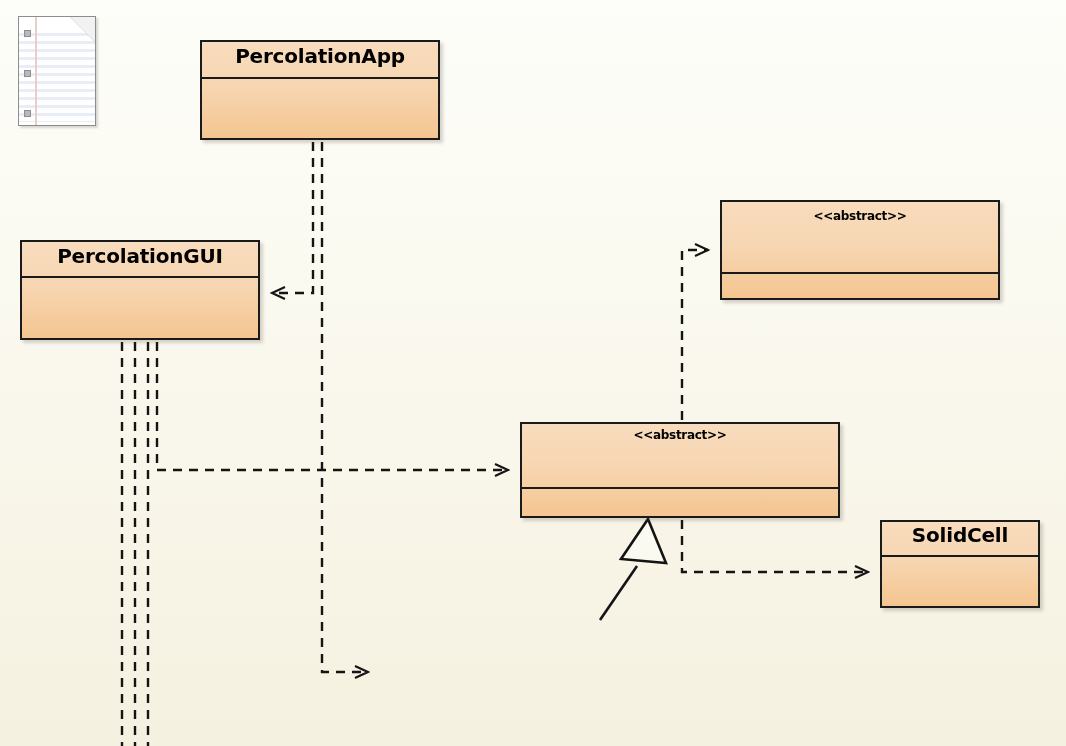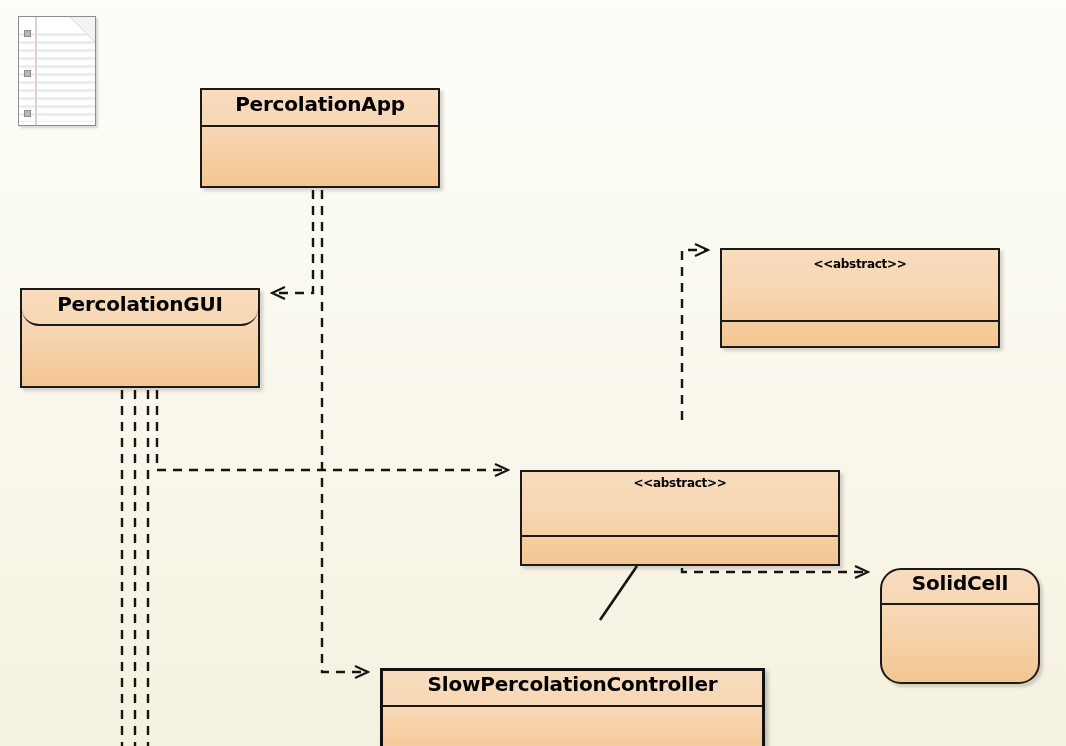--- a/index.html
+++ b/index.html
@@ -22,21 +22,20 @@
     width: 1066px;
     height: 746px;
     pointer-events: none;
   }
   .uml-class {
     position: absolute;
     box-sizing: border-box;
     border: 2px solid #1a1a1a;
     background: linear-gradient(to bottom, #f8dcbd 0%, #f7d6b2 45%, #f4c590 100%);
     box-shadow: 3px 3px 3px rgba(80,70,55,0.22);
-    margin-top: 48px;
   }
   .uml-class.selected {
     border-width: 3px;
     border-color: #111;
     box-shadow: 3px 3px 4px rgba(70,60,45,0.30);
   }
   .uml-header {
     box-sizing: border-box;
     border-bottom: 2px solid #1a1a1a;
     text-align: center;
@@ -181,51 +180,41 @@
   </div>
 
   <div class="uml-class" style="left:200px; top:40px; width:240px; height:100px;">
     <div class="uml-header" style="height:37px;">
       <span class="cname">PercolationApp</span>
     </div>
     <div class="uml-body" style="height:59px;"></div>
   </div>
 
   <div class="uml-class" style="left:20px; top:240px; width:240px; height:100px;">
-    <div class="uml-header" style="height:36px;border-radius:17px;">
+    <div class="uml-header" style="height:36px;">
       <span class="cname">PercolationGUI</span>
     </div>
     <div class="uml-body" style="height:60px;"></div>
   </div>
 
   <div class="uml-class" style="left:720px; top:200px; width:280px; height:100px;">
     <div class="uml-header" style="height:72px; padding-top:8px;">
       <span class="stereotype">&lt;&lt;abstract&gt;&gt;</span>
     </div>
     <div class="uml-body" style="height:24px;"></div>
   </div>
 
   <div class="uml-class" style="left:520px; top:422px; width:320px; height:96px;">
     <div class="uml-header" style="height:65px; padding-top:5px;">
       <span class="stereotype">&lt;&lt;abstract&gt;&gt;</span>
     </div>
     <div class="uml-body" style="height:27px;"></div>
   </div>
 
-  <div class="uml-class" style="left:880px; top:520px; width:160px; height:116px;border-radius:21px;">
+  <div class="uml-class" style="left:880px; top:520px; width:160px; height:88px;">
     <div class="uml-header" style="height:35px; padding-top:3px;">
       <span class="cname">SolidCell</span>
     </div>
     <div class="uml-body" style="height:61px;"></div>
   </div>
 
-  <div class="uml-class selected" style="left:380px; top:620px; width:385px; height:98px;">
-    <div class="uml-header" style="height:36px; padding-top:3px;">
-      <span class="cname">SlowPercolationController</span>
-    </div>
-    <div class="uml-body" style="height:56px;"></div>
-    <div class="corner-marks">
-      <i class="m1"></i>
-        <i class="m2"></i>
-    </div>
-  </div>
 
 </div>
 
 </body></html>

